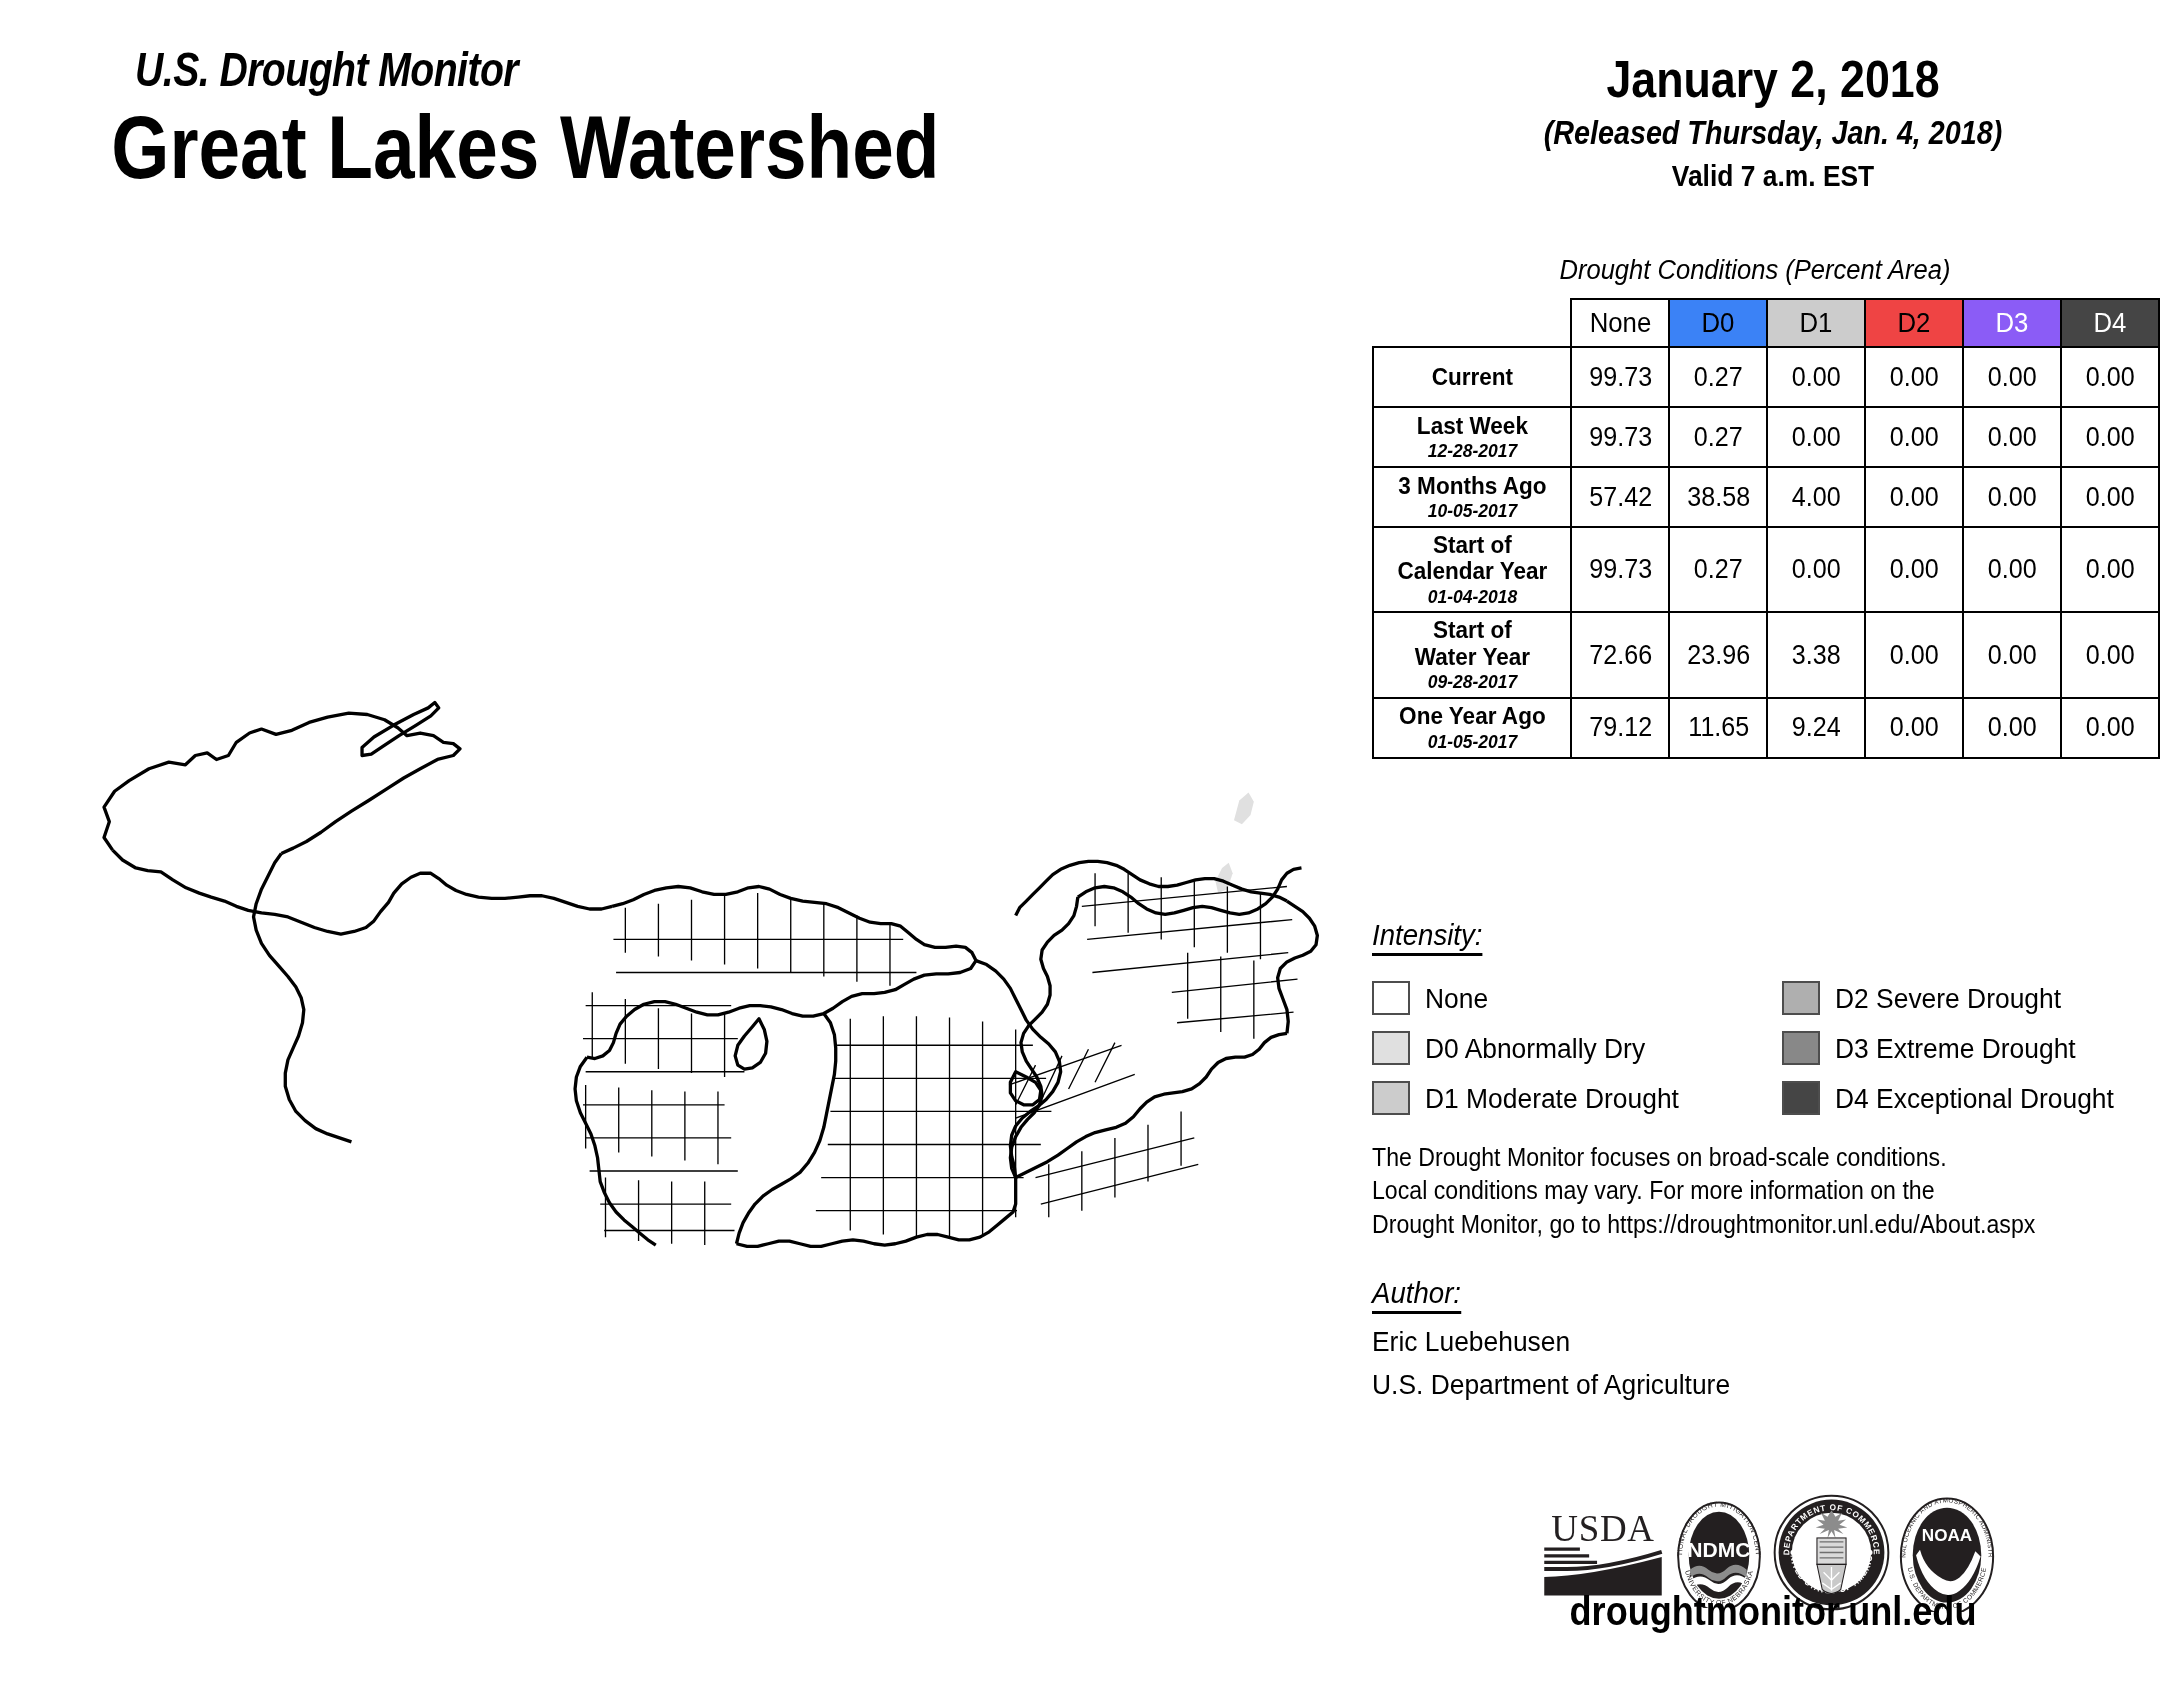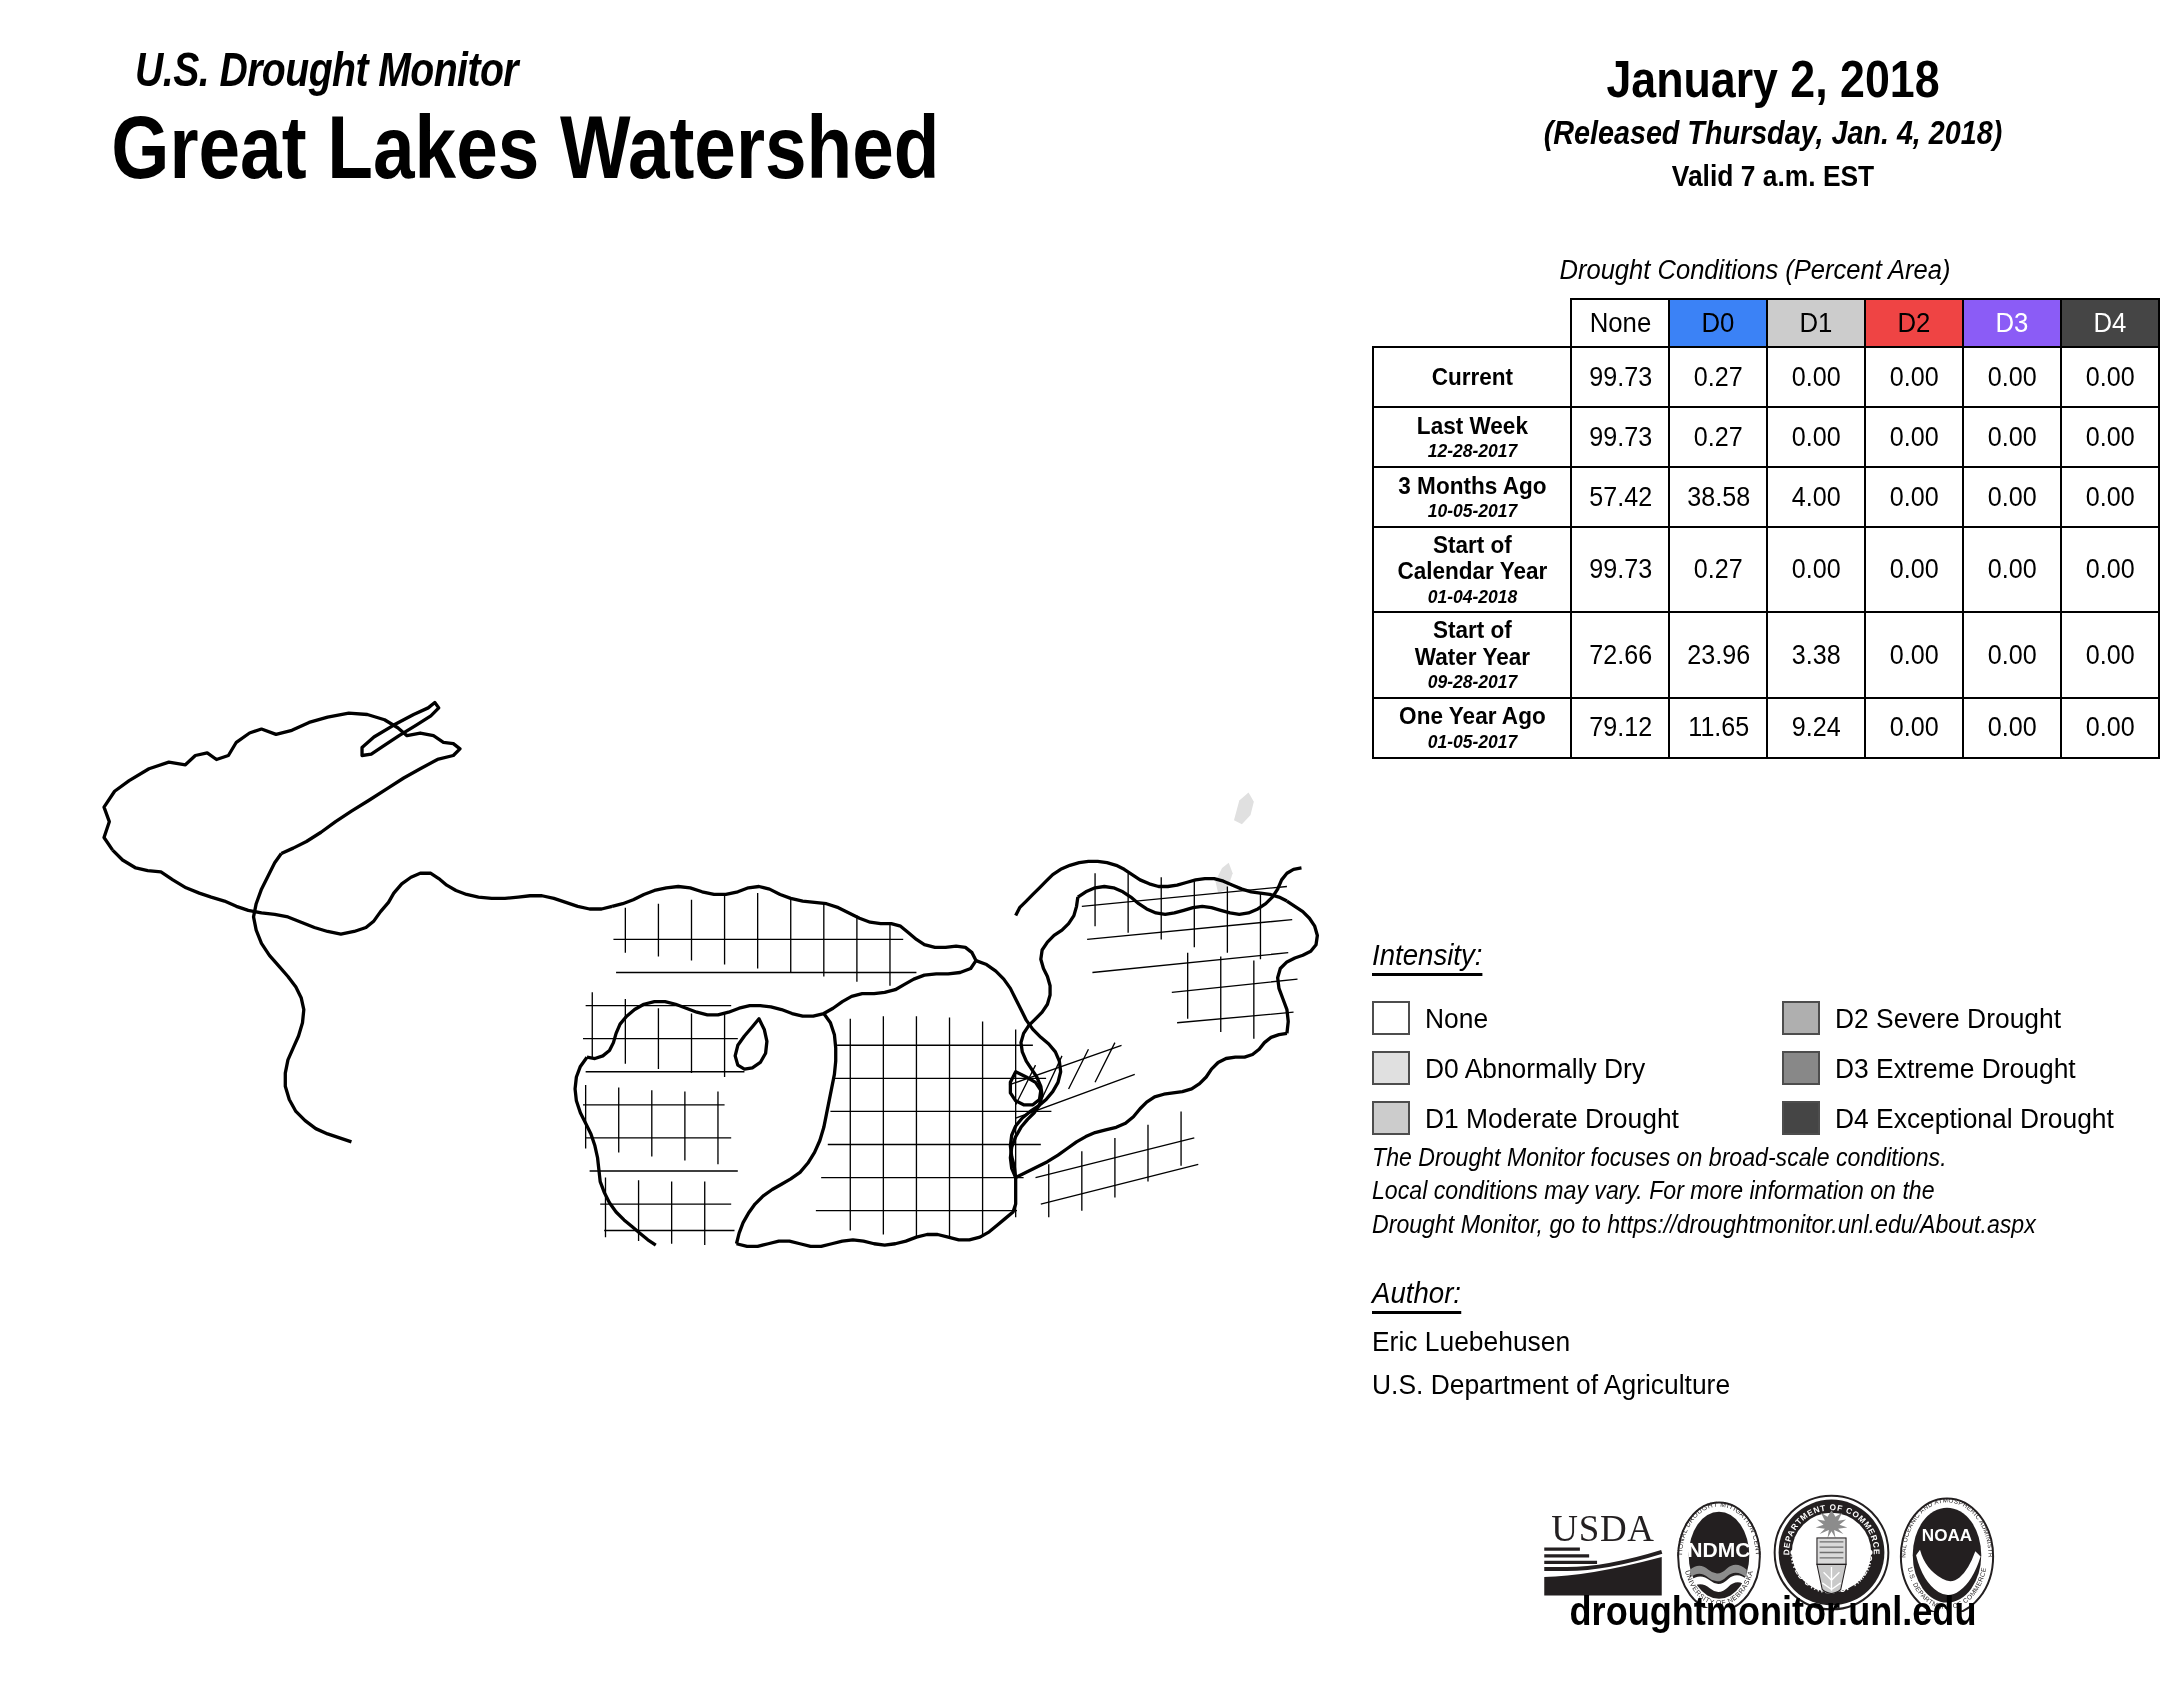--- a/index.html
+++ b/index.html
@@ -175,21 +175,20 @@
   }
   table.cond td.val span { display:inline-block; transform: scaleX(0.93); }
   tr.r-tall td { height: 69px; }
 
   
   #intensity-block {
     position: absolute;
     left: 9.3px;
     top: 918px;
     width: 794px;
-    margin-top: 20px;
   }
   #intensity-heading {
     font-size: 30px;
     font-style: italic;
     font-weight: normal;
     display: inline-block;
     border-bottom: 3.3px solid #000;
     padding-bottom: 1.3px;
     transform: scaleX(0.92);
     transform-origin: left center;
@@ -220,21 +219,20 @@
     transform-origin: left center;
   }
 
   
   #disclaimer {
     position: absolute;
     left: 9.3px;
     top: 1141px;
     width: 804px;
     font-size: 25px;
-    font-style: italic;
     line-height: 1.33;
   }
   #disclaimer div { transform: scaleX(0.925); transform-origin: left center; white-space: nowrap; }
 
   
   #author-block {
     position: absolute;
     left: 9.3px;
     top: 1276px;
     width: 662px;

